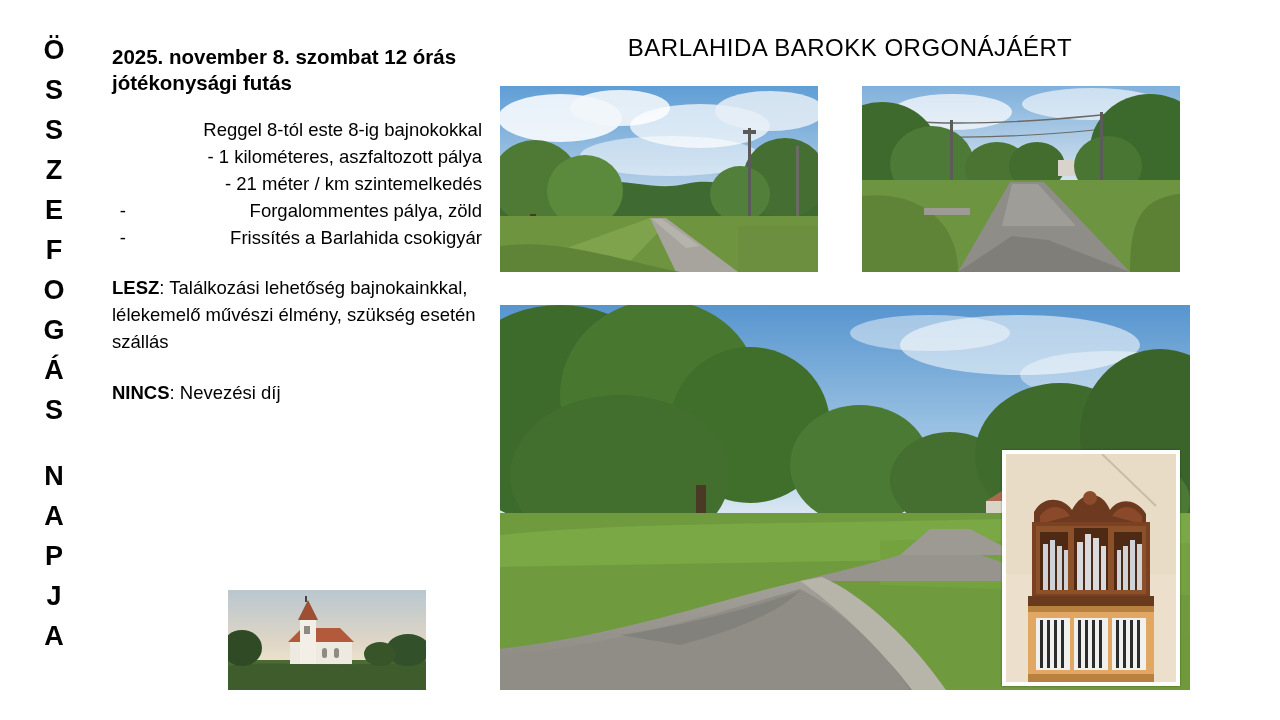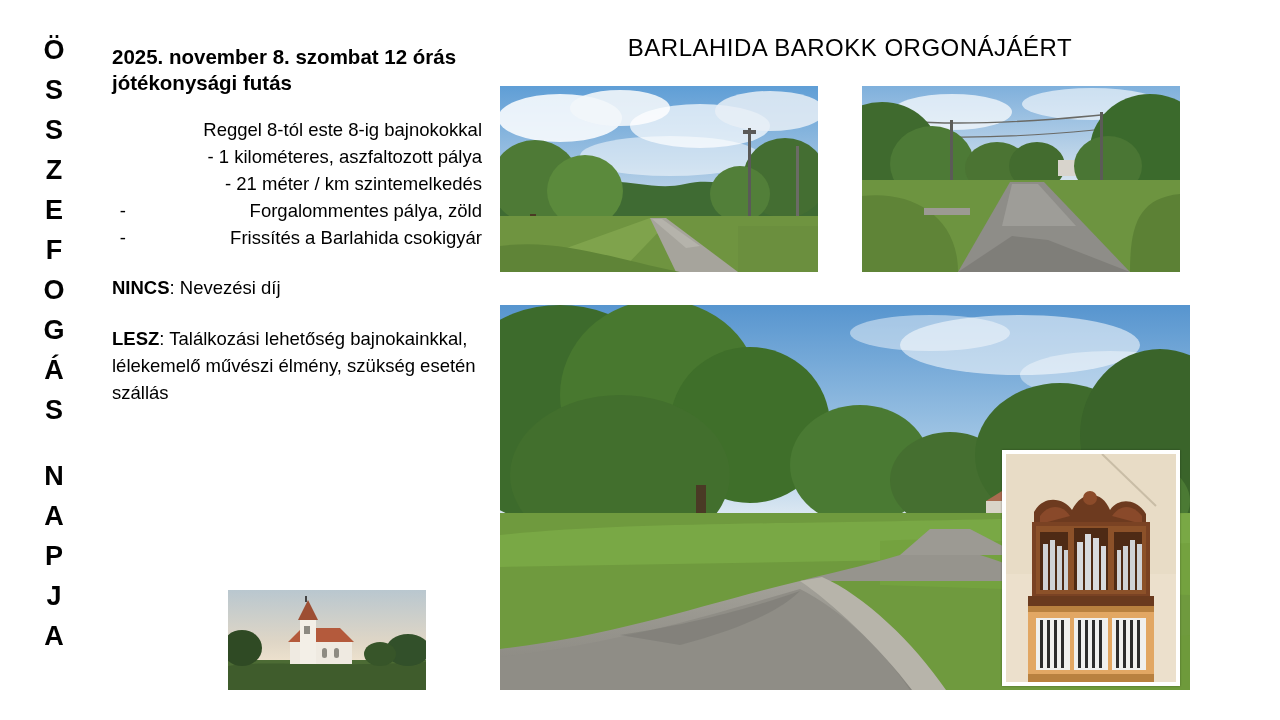--- a/index.html
+++ b/index.html
@@ -188,28 +188,28 @@
       <span class="dash">-</span>
       <span class="btext">Forgalommentes pálya, zöld</span>
     </span>
     <span class="bullet-line">
       <span class="dash">-</span>
       <span class="btext">Frissítés a Barlahida csokigyár</span>
     </span>
   </div>
 
   <div class="para">
-    <b>NINCS</b><span>: Nevezési díj</span>
-  </div>
-
-  <div class="para">
     <b>LESZ</b><span>: Találkozási lehetőség</span>
     <span class="line">bajnokainkkal,</span>
     <span class="line">lélekemelő művészi élmény,</span>
     <span class="line">szükség esetén szállás</span>
+  </div>
+
+  <div class="para">
+    <b>NINCS</b><span>: Nevezési díj</span>
   </div>
 
 </div>
 
 <div id="poster-title">BARLAHIDA  BAROKK ORGONÁJÁÉRT</div>
 
 <div class="photo" id="photo-path-left">
   <svg viewBox="0 0 318 186" preserveAspectRatio="none">
     <defs>
       <linearGradient id="skyA" x1="0" y1="0" x2="0" y2="1">

